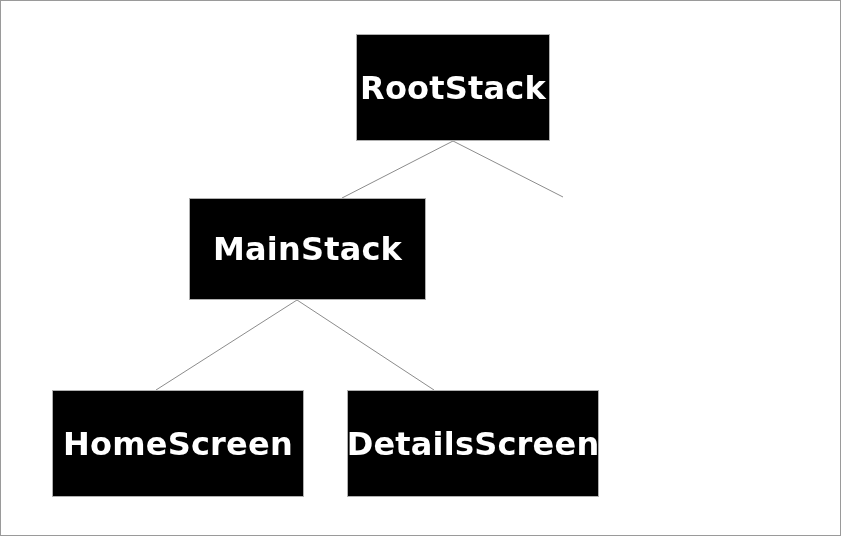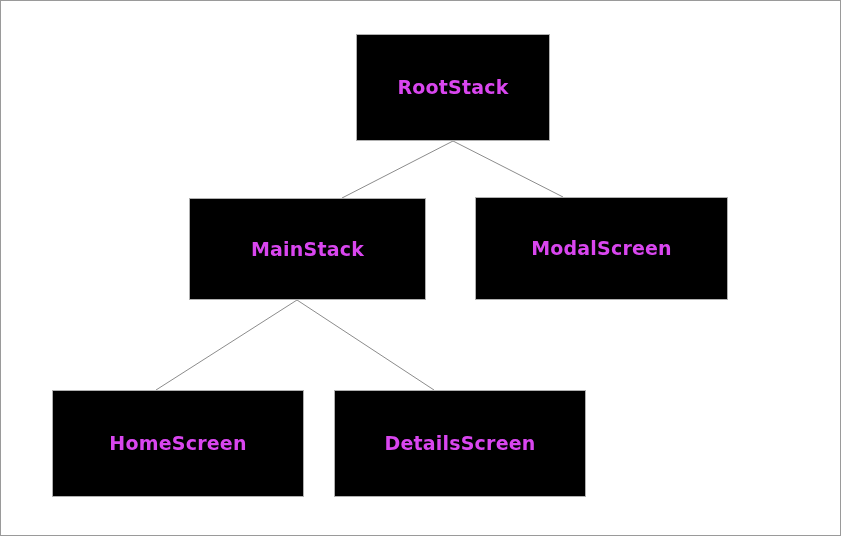--- a/index.html
+++ b/index.html
@@ -32,34 +32,34 @@
     position: absolute;
     background: #000000;
     border: 1px solid #b0b0b0;
     box-sizing: border-box;
     display: flex;
     align-items: center;
     justify-content: center;
     z-index: 2;
   }
   .node-label {
-    color: #d946ef;
+    color: #ffffff;
     font-family: "DejaVu Sans", sans-serif;
     font-weight: bold;
-    font-size: 19px;
+    font-size: 32px;
     letter-spacing: 0.2px;
     line-height: 1;
     white-space: nowrap;
     user-select: none;
   }
   #node-rootstack   { left: 355px; top: 33px;  width: 194px; height: 107px; }
   #node-mainstack   { left: 188px; top: 197px; width: 237px; height: 102px; }
   #node-modalscreen { left: 474px; top: 196px; width: 253px; height: 103px; }
   #node-homescreen  { left: 39px;  top: 389px; width: 252px; height: 107px; margin-left: 12px; }
-  #node-detailsscreen { left: 333px; top: 389px; width: 252px; height: 107px; }
+  #node-detailsscreen { left: 346px; top: 389px; width: 252px; height: 107px; }
 </style>
 </head>
 <body>
 
 <div id="diagram-canvas">
 
   <svg id="edge-layer" viewBox="0 0 841 536">
     <line x1="452" y1="140" x2="341" y2="197" stroke="#8c8c8c" stroke-width="1"></line>
     <line x1="452" y1="140" x2="562" y2="196" stroke="#8c8c8c" stroke-width="1"></line>
     <line x1="296" y1="299" x2="155" y2="389" stroke="#8c8c8c" stroke-width="1"></line>
@@ -67,23 +67,20 @@
   </svg>
 
   <div class="node" id="node-rootstack">
     <span class="node-label">RootStack</span>
   </div>
 
   <div class="node" id="node-mainstack">
     <span class="node-label">MainStack</span>
   </div>
 
-  <div class="node" id="node-modalscreen">
-    <span class="node-label">ModalScreen</span>
-  </div>
 
   <div class="node" id="node-homescreen">
     <span class="node-label">HomeScreen</span>
   </div>
 
   <div class="node" id="node-detailsscreen">
     <span class="node-label">DetailsScreen</span>
   </div>
 
 </div>

